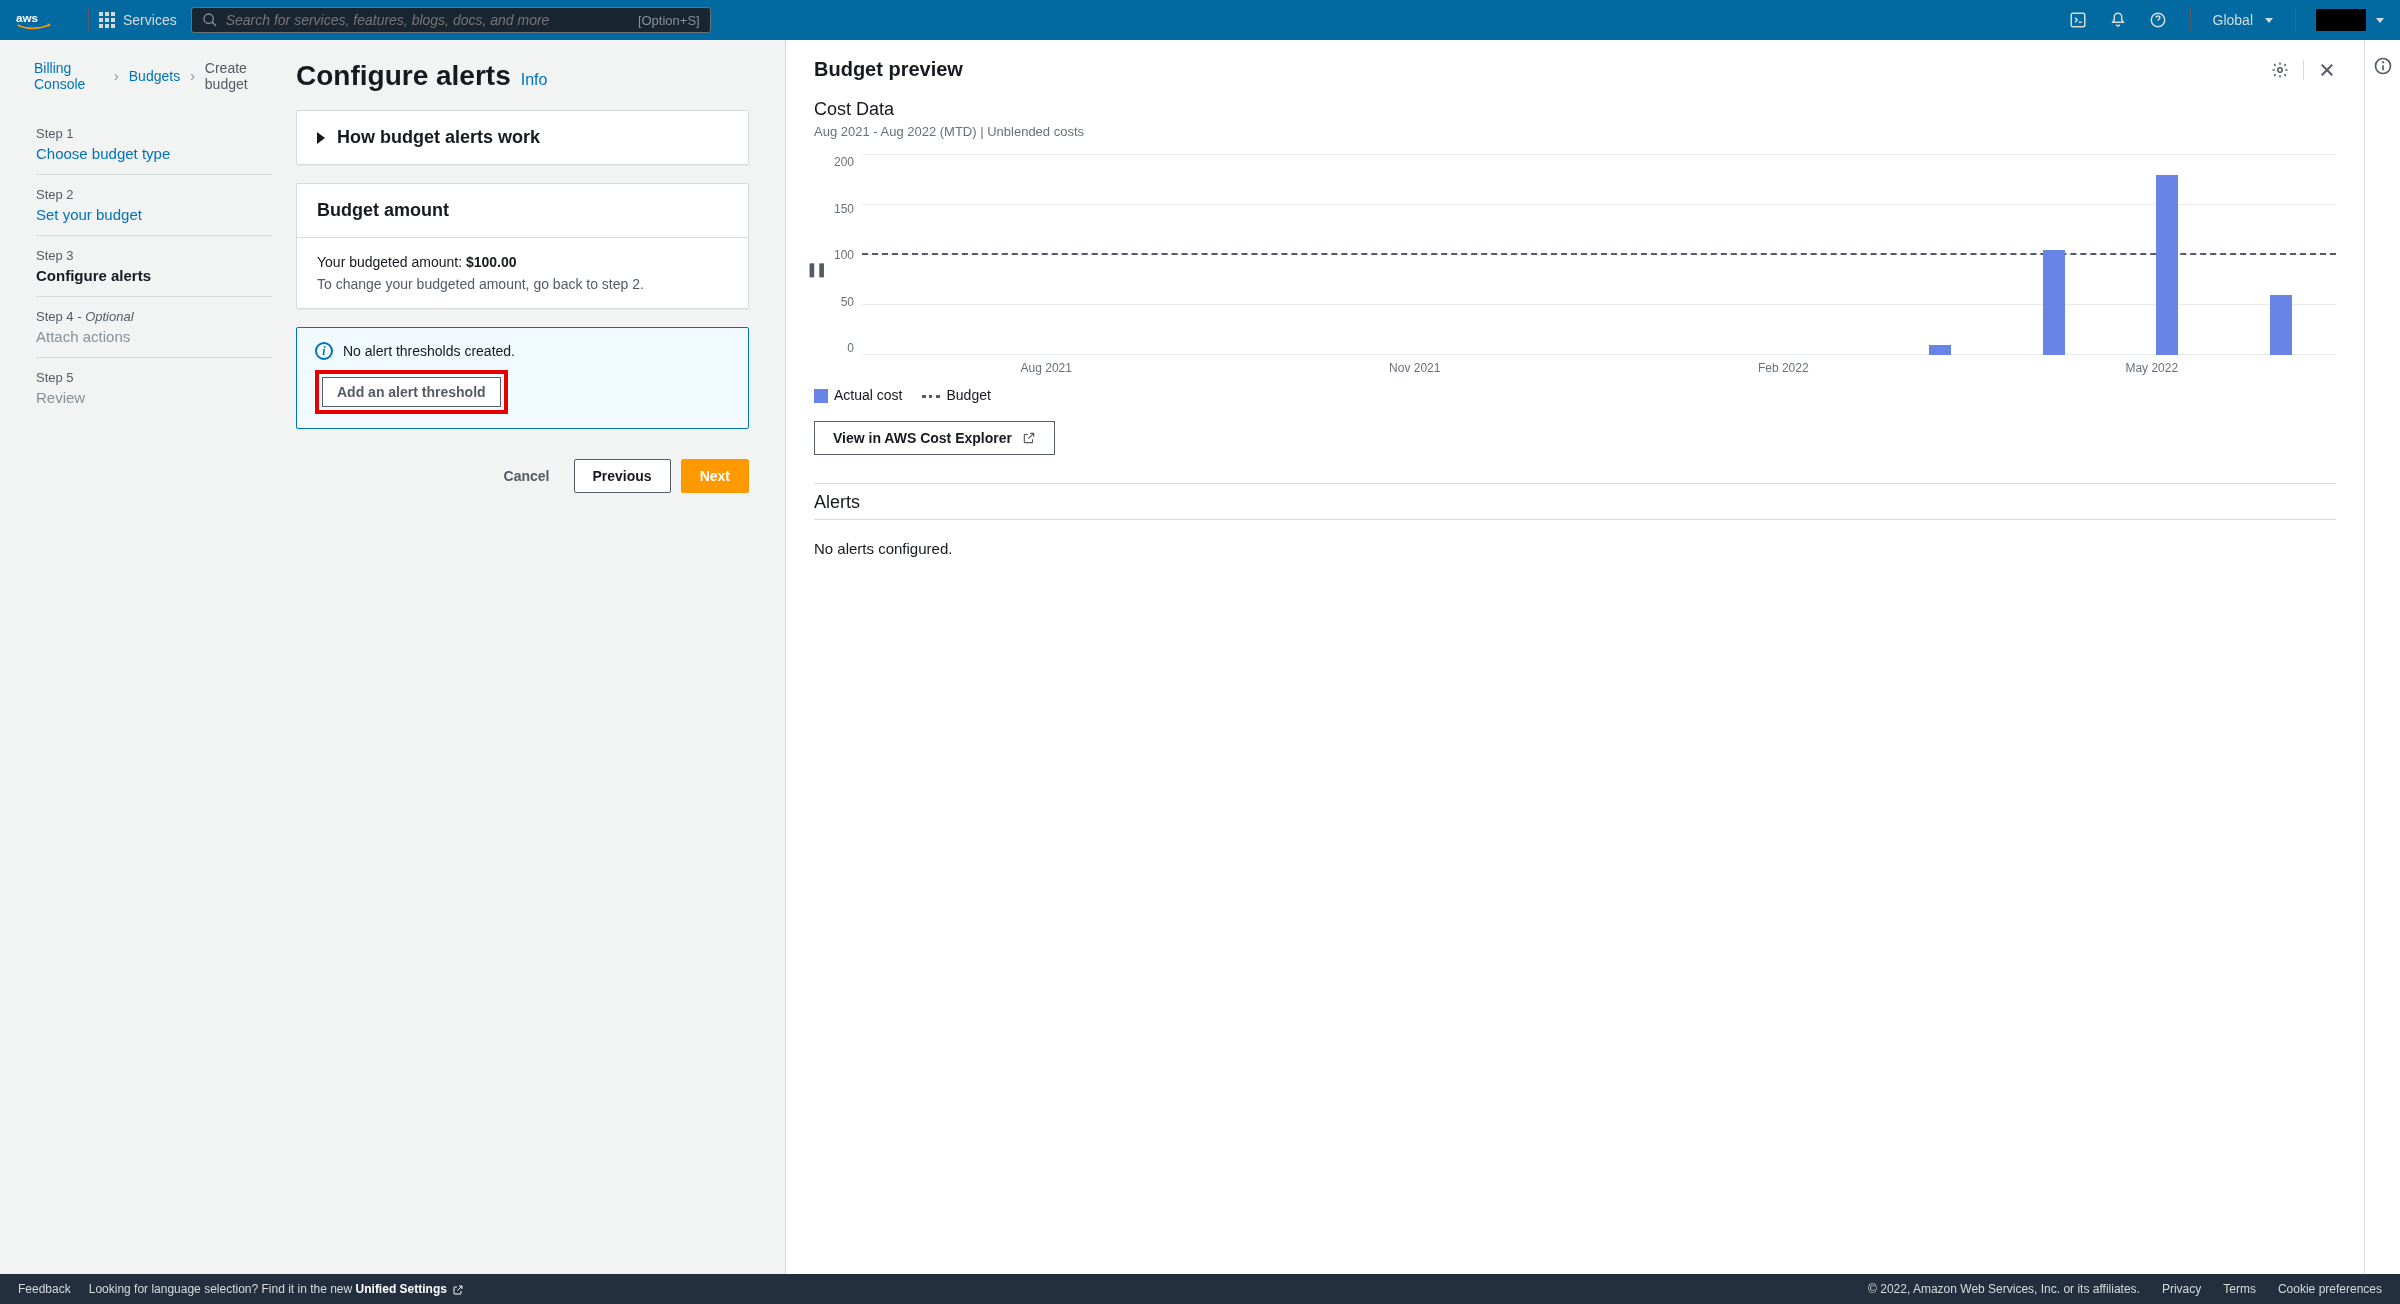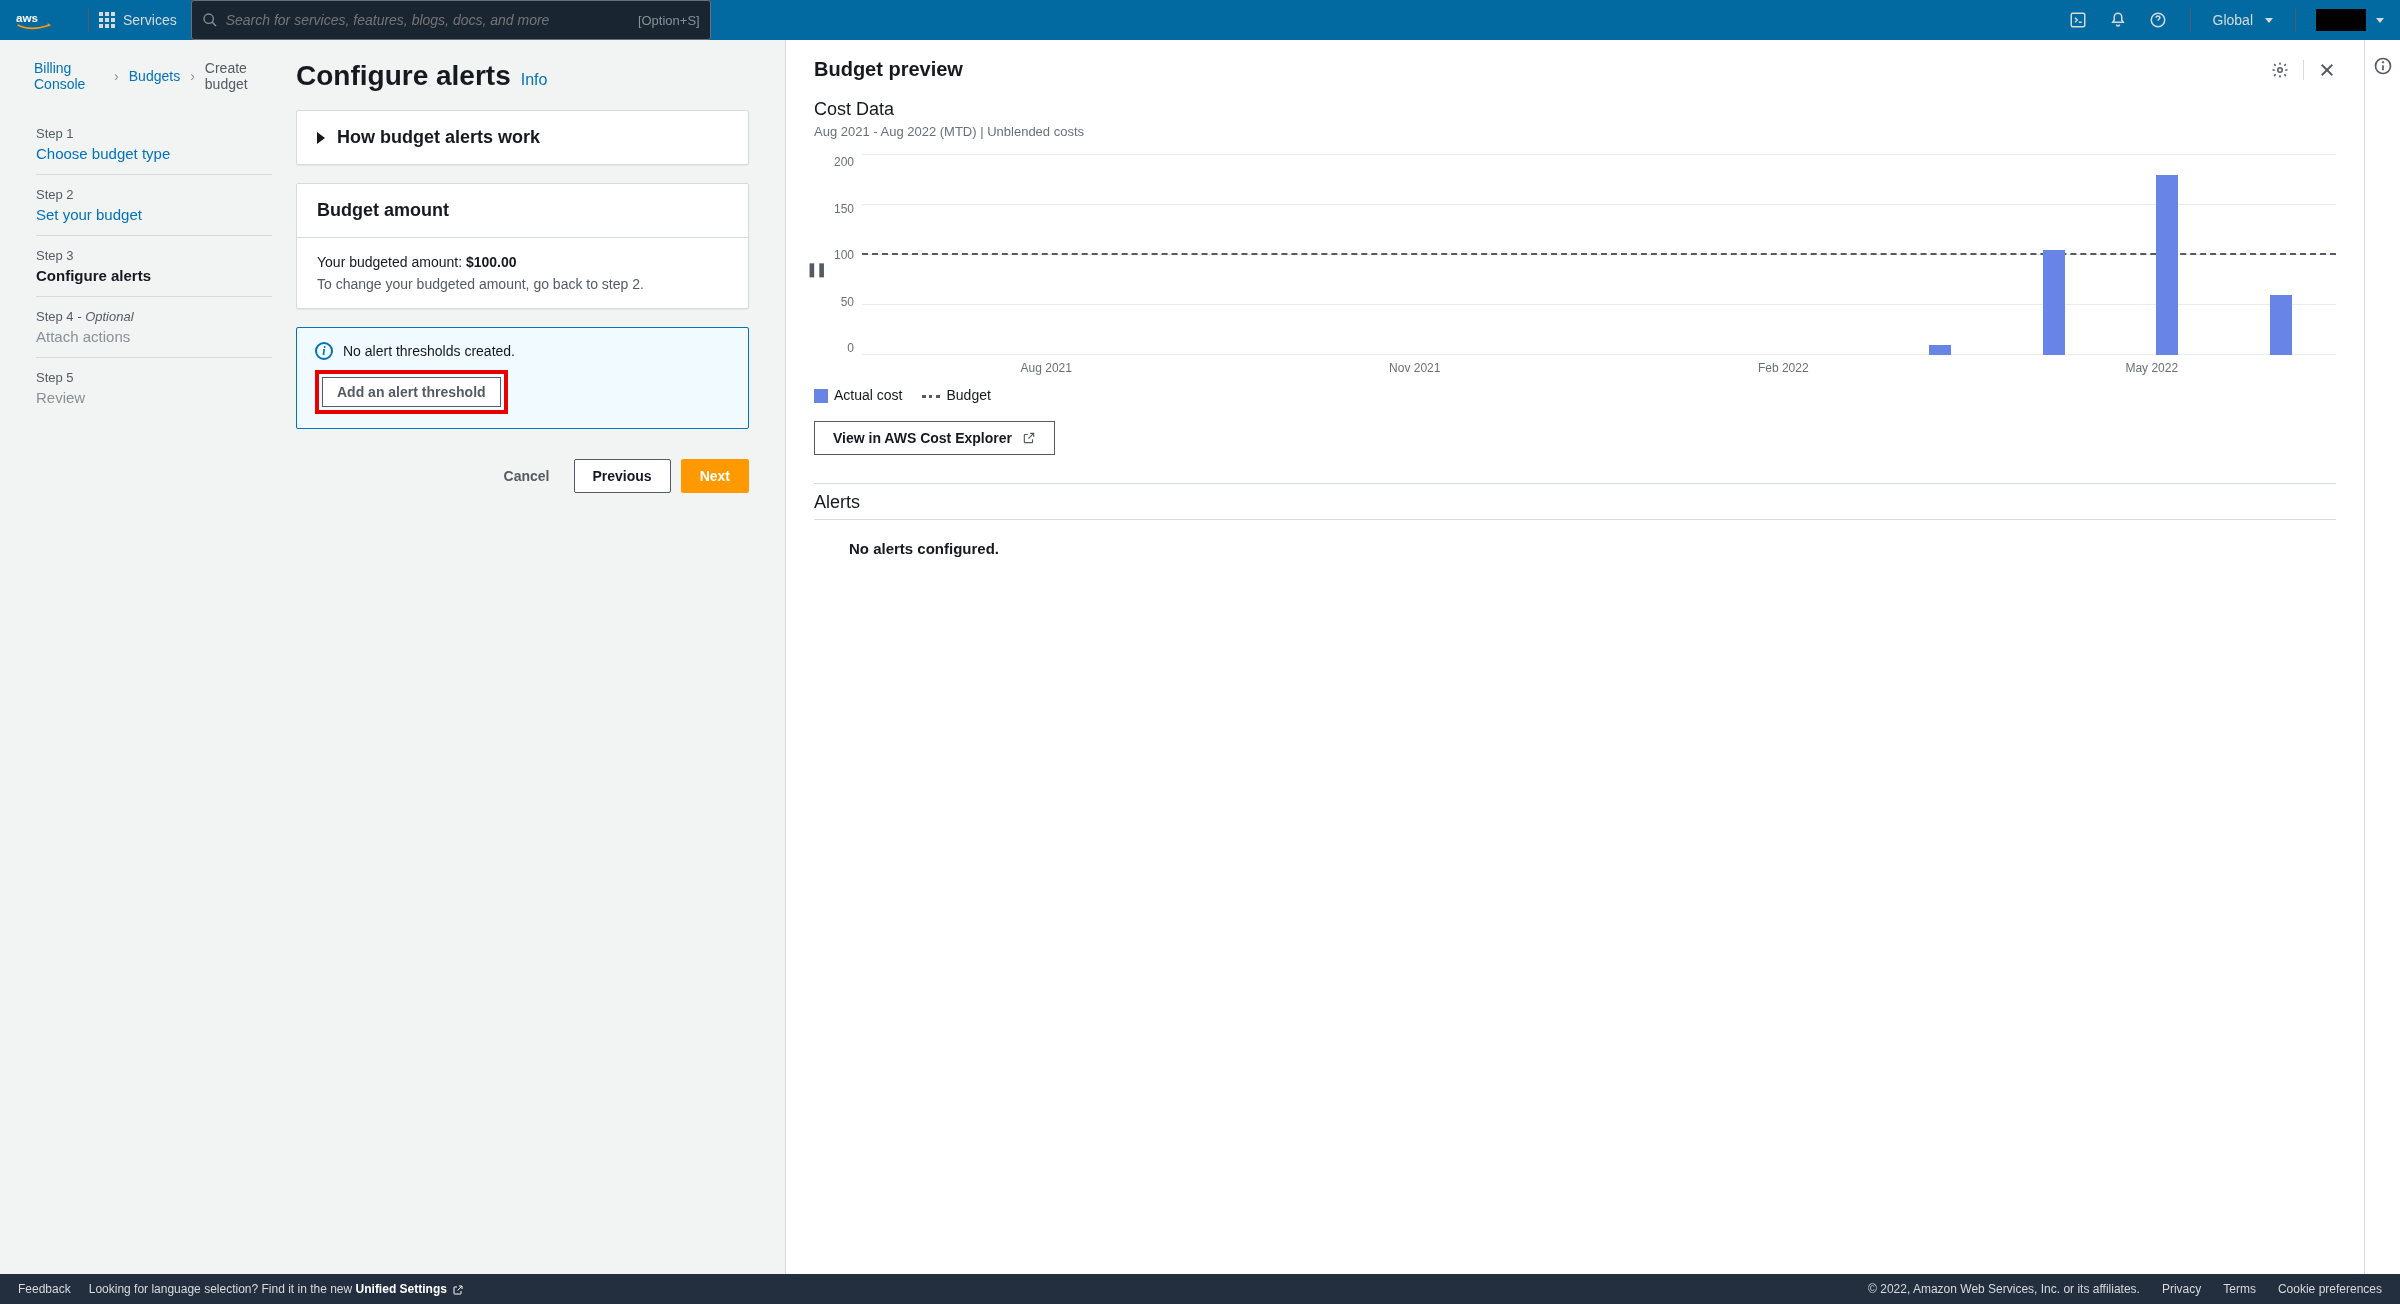--- a/index.html
+++ b/index.html
@@ -6,21 +6,21 @@
 body { font-family: "Amazon Ember", "Helvetica Neue", Arial, sans-serif; background: #f2f3f3; color: #16191f; font-size: 14px; overflow: hidden; }
 
 
 .topnav { background: #0369a1; height: 40px; display: flex; align-items: center; padding: 0 16px; color: #d5dbdb; }
 .aws-logo { font-weight: bold; color: #fff; font-size: 16px; margin-right: 12px; display: flex; align-items: center; }
 .aws-logo svg { height: 20px; }
 .divider-v { width: 1px; height: 24px; background: #545b64; margin: 0 10px; }
 .services-btn { display: flex; align-items: center; gap: 8px; color: #d5dbdb; cursor: pointer; font-size: 14px; }
 .grid-icon { display: inline-grid; grid-template-columns: repeat(3,4px); grid-template-rows: repeat(3,4px); gap: 2px; }
 .grid-icon span { background: #d5dbdb; width: 4px; height: 4px; }
-.search-wrap { flex: 0 0 auto; margin-left: 14px; display: flex; align-items: center; background: #1a2532; border: 1px solid #687078; border-radius: 3px; height: 40px; padding: 0 10px; width: 520px; color: #879196; }
+.search-wrap { flex: 0 0 auto; margin-left: 14px; display: flex; align-items: center; background: #1a2532; border: 1px solid #687078; border-radius: 3px; height: 26px; padding: 0 10px; width: 520px; color: #879196; }
 .search-wrap input { background: transparent; border: none; outline: none; color: #d5dbdb; flex: 1; font-style: italic; font-size: 14px; margin-left: 8px; }
 .search-shortcut { color: #879196; font-size: 13px; }
 .topnav-right { margin-left: auto; display: flex; align-items: center; gap: 4px; }
 .topnav-icon { width: 36px; height: 36px; display: flex; align-items: center; justify-content: center; cursor: pointer; }
 .topnav-icon svg { width: 18px; height: 18px; stroke: #d5dbdb; fill: none; }
 .region-btn { display: flex; align-items: center; gap: 6px; cursor: pointer; padding: 0 8px; color: #d5dbdb; }
 .account-box { width: 50px; height: 22px; background: #000; margin-left: 6px; }
 .caret-down { width: 0; height: 0; border-left: 4px solid transparent; border-right: 4px solid transparent; border-top: 5px solid #d5dbdb; margin-left: 6px; }
 
 
@@ -93,21 +93,21 @@
 .legend { display: flex; align-items: center; gap: 20px; margin-top: 12px; font-size: 14px; color: #16191f; }
 .leg-swatch { width: 14px; height: 14px; background: #6884e7; display: inline-block; margin-right: 6px; vertical-align: middle; }
 .leg-dash { display: inline-block; width: 18px; border-top: 3px dotted #545b64; margin-right: 6px; vertical-align: middle; }
 
 .ext-btn { margin-top: 18px; border: 1px solid #545b64; background: #fff; padding: 8px 18px; font-size: 14px; font-weight: 700; color: #16191f; display: inline-flex; align-items: center; gap: 10px; cursor: pointer; }
 .ext-btn svg { width: 14px; height: 14px; stroke: #545b64; fill: none; }
 
 .alerts-section { margin-top: 28px; border-top: 1px solid #d5dbdb; padding-top: 8px; }
 .alerts-title { font-size: 18px; font-weight: 400; margin-bottom: 6px; }
 .alerts-hr { border: none; border-top: 1px solid #d5dbdb; margin-bottom: 20px; }
-.alerts-none { font-size: 15px; font-weight: 700; margin-left: 35px; }
+.alerts-none { font-size: 15px; font-weight: 400; }
 
 
 .footer { position: fixed; bottom: 0; left: 0; right: 0; background: #232f3e; height: 30px; display: flex; align-items: center; padding: 0 18px; color: #d5dbdb; font-size: 12px; }
 .footer a { color: #d5dbdb; text-decoration: none; cursor: pointer; }
 .footer-left { display: flex; align-items: center; gap: 18px; }
 .footer-right { margin-left: auto; display: flex; align-items: center; gap: 22px; }
 .footer .unified { color: #fff; font-weight: 600; }
 
 .info-sidebar-tab { width: 36px; background: #fff; border-left: 1px solid #d5dbdb; display: flex; align-items: flex-start; justify-content: center; padding-top: 16px; }
 .info-sidebar-tab svg { width: 20px; height: 20px; stroke: #545b64; fill: none; }

